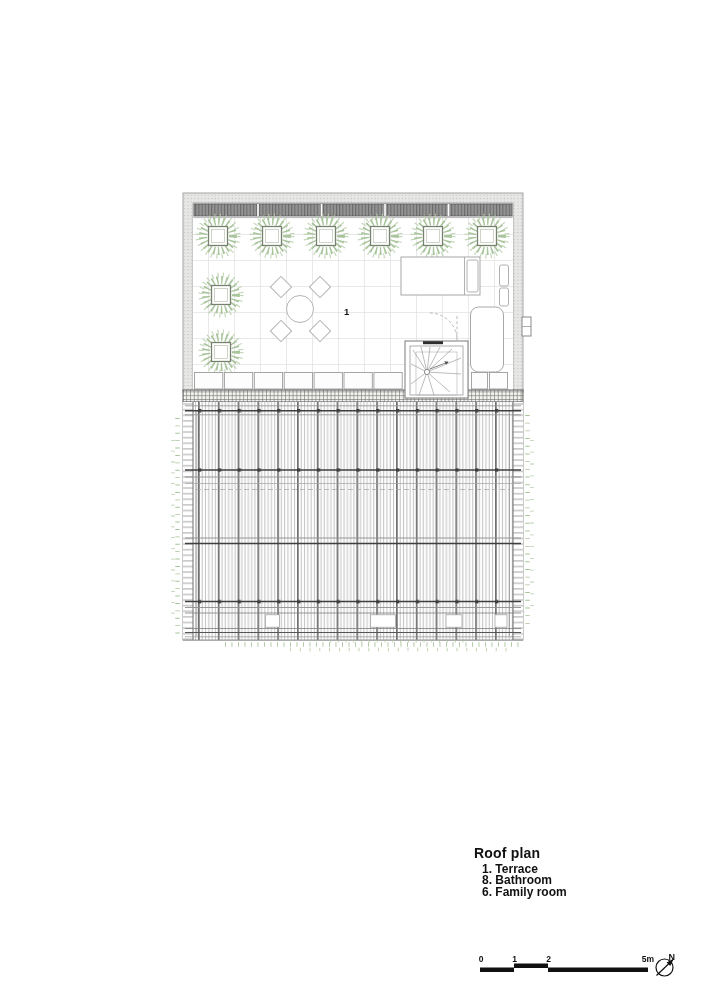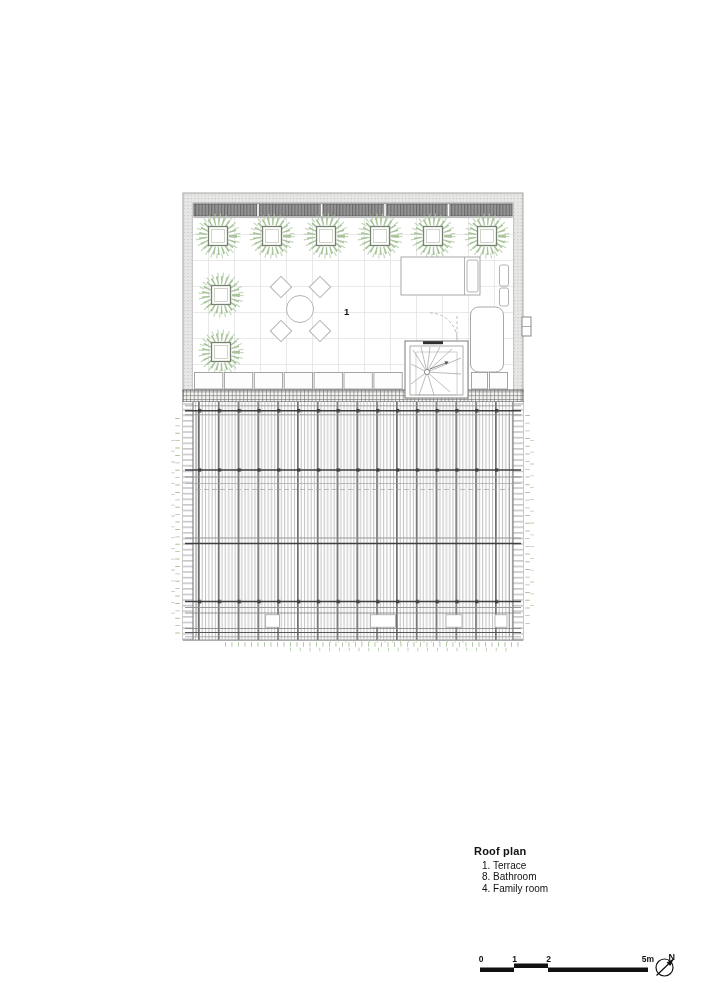--- a/index.html
+++ b/index.html
@@ -3,22 +3,22 @@
 <meta charset="utf-8">
 <style>
   html,body{margin:0;padding:0;background:#ffffff;}
   .page{
     position:relative;width:707px;height:1000px;background:#ffffff;overflow:hidden;
     font-family:"Liberation Sans",sans-serif;
   }
   .plan-svg{position:absolute;left:0;top:0;}
   .svgtxt{font-family:"Liberation Sans",sans-serif;font-weight:bold;fill:#111111;}
   .titleblock{position:absolute;left:474px;top:845px;color:#111;}
-  .tb-title{font-size:11px;font-weight:bold;letter-spacing:0.2px;}
-  .tb-legend{margin-left:8px;margin-top:3px;font-size:10px;font-weight:normal;line-height:11.4px;}
+  .tb-title{font-size:14px;font-weight:bold;letter-spacing:0.2px;}
+  .tb-legend{margin-left:8px;margin-top:3px;font-size:12px;font-weight:bold;line-height:11.4px;}
 </style>
 </head>
 <body>
 
 <div class="page">
 
   <svg class="plan-svg" width="707" height="1000" viewBox="0 0 707 1000" xmlns="http://www.w3.org/2000/svg">
     <defs>
       <pattern id="wallhatch" width="3.4" height="3.4" patternUnits="userSpaceOnUse">
         <rect width="3.4" height="3.4" fill="#e7e7e6"></rect>
@@ -223,17 +223,17 @@
       <path d="M674 958.5 L670.2 966 L666.6 962.4 Z" fill="#111111"></path>
       <text x="668.5" y="960" class="svgtxt" font-size="9">N</text>
     </g>
   </svg>
 
   <div class="titleblock">
     <div class="tb-title">Roof plan</div>
     <div class="tb-legend">
       <div>1. Terrace</div>
       <div>8. Bathroom</div>
-      <div>4. Family room</div>
+      <div>6. Family room</div>
     </div>
   </div>
 
 </div>
 
 </body></html>

